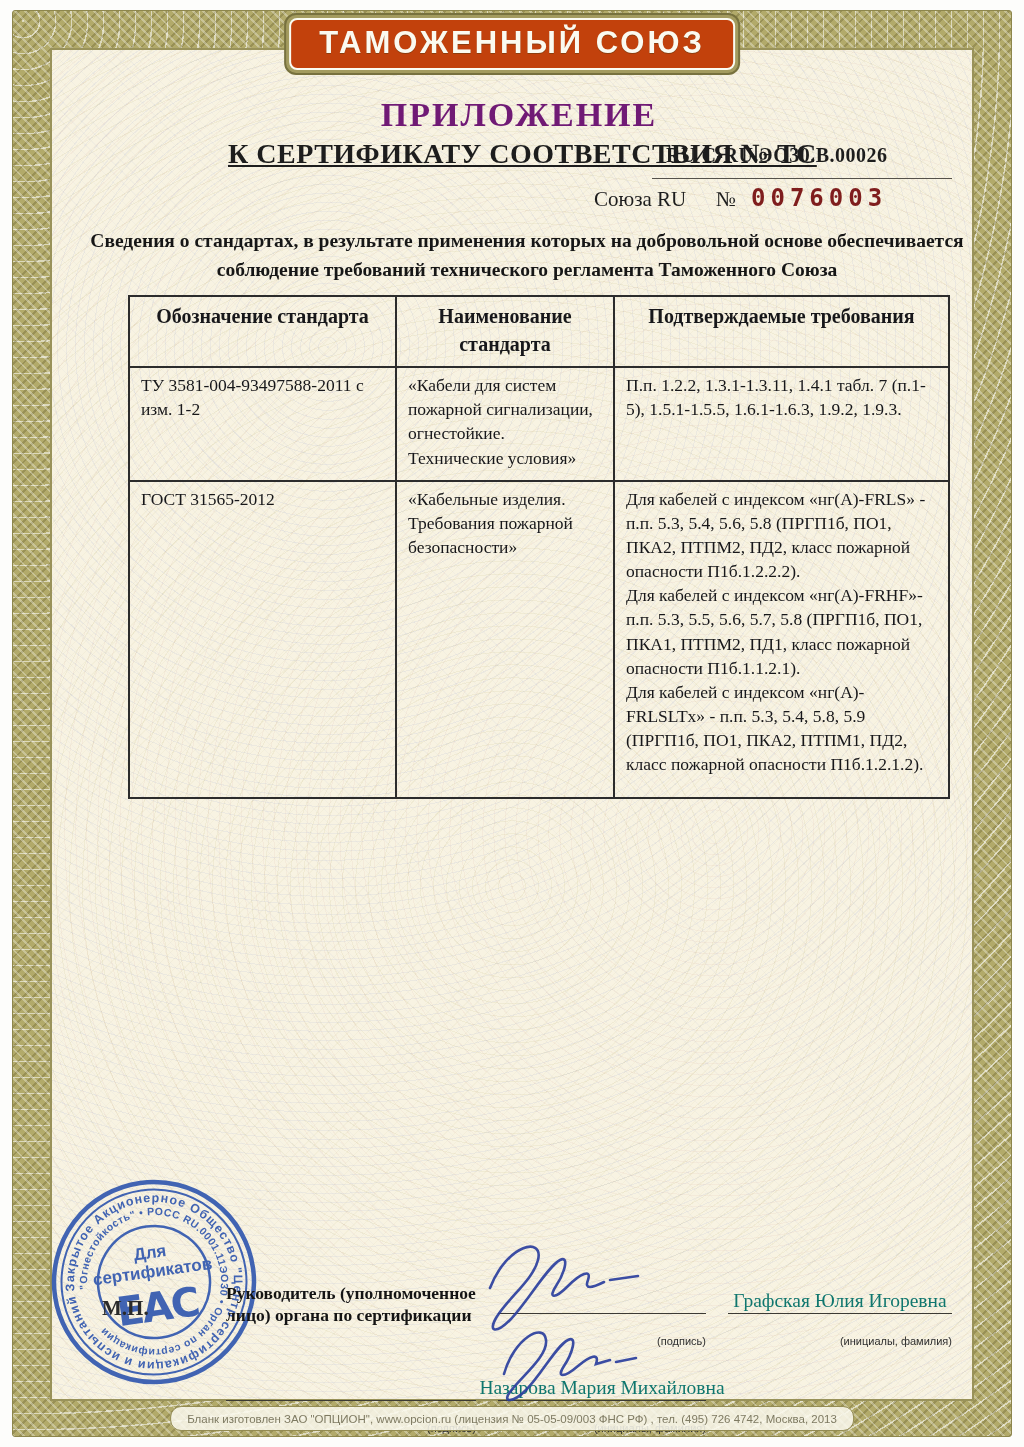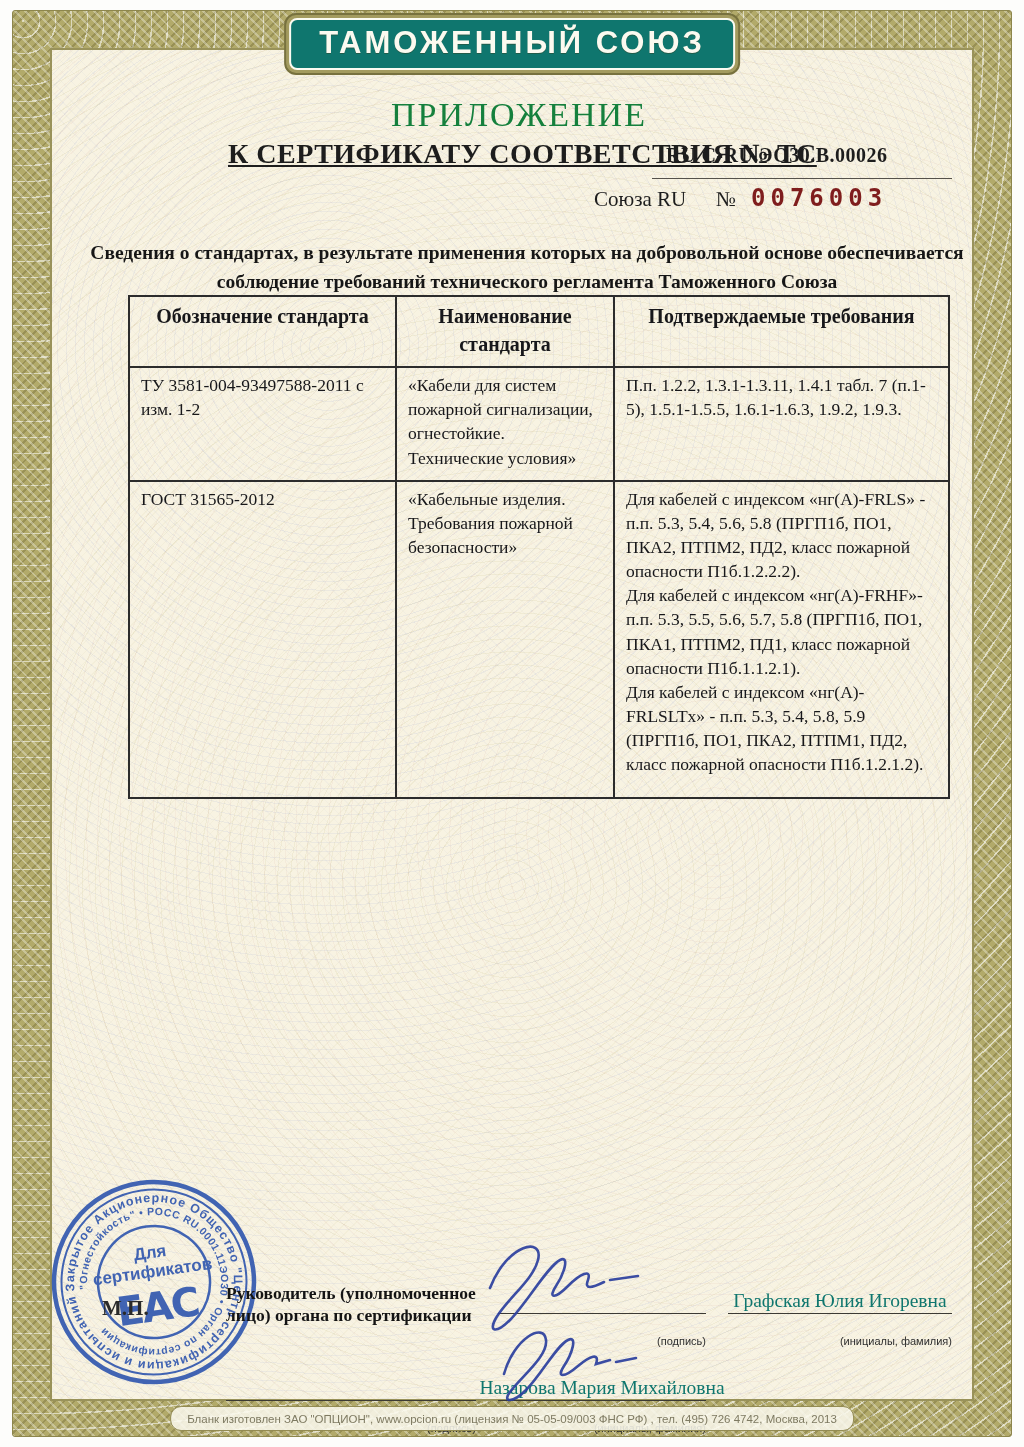--- a/index.html
+++ b/index.html
@@ -37,48 +37,48 @@
     border:2px solid #99925a;
   }
 
   
   .banner-outer{
     position:absolute;top:13px;left:50%;transform:translateX(-50%);
     border:2px solid #77713e;border-radius:12px;background:#a39b5f;padding:3px;
     z-index:5;
   }
   .banner-inner{
-    border:2px solid #fbfbf2;border-radius:8px;background:#0f766e;
+    border:2px solid #fbfbf2;border-radius:8px;background:#c2410c;
     padding:5px 28px 7px 28px;
   }
   .banner-text{
     font-family:"Liberation Sans",sans-serif;font-weight:700;
     font-size:31px;letter-spacing:3px;color:#fbfaf0;
     text-shadow:0 1px 0 rgba(60,56,20,.4);
     white-space:nowrap;
   }
 
   .abs{position:absolute;}
   .title{
     left:14px;right:0;top:96px;text-align:center;
-    font-size:34px;font-weight:400;letter-spacing:2px;color:#15803d;
+    font-size:34px;font-weight:700;letter-spacing:2px;color:#701a75;
   }
   .subtitle-label{left:228px;top:138px;font-size:28px;font-weight:700;letter-spacing:.5px;text-decoration:underline;}
   .cert-number{left:666px;top:144px;font-size:20px;font-weight:700;letter-spacing:.5px;}
   .cert-underline{left:652px;top:150px;width:300px;height:28px;border-bottom:1.5px solid #55514a;}
   .series-label{left:594px;top:187px;font-size:21px;}
   .series-no{left:716px;top:187px;font-size:21px;}
   .series-number{
     left:751px;top:184px;
     font-family:"DejaVu Sans Mono",monospace;font-weight:700;
     font-size:24px;letter-spacing:5px;color:#7f1d1d;
   }
   .intro{
     left:88px;right:58px;top:226px;text-align:center;
-    font-size:19.5px;font-weight:700;line-height:1.5;color:#161616;margin-top:12px;
+    font-size:19.5px;font-weight:700;line-height:1.5;color:#161616;
   }
 
   
   table.std{
     position:absolute;left:128px;top:295px;width:820px;
     border-collapse:collapse;table-layout:fixed;
     font-size:17.5px;line-height:1.38;color:#17171a;
   }
   table.std th, table.std td{
     border:2px solid #2c2c2c;vertical-align:top;

